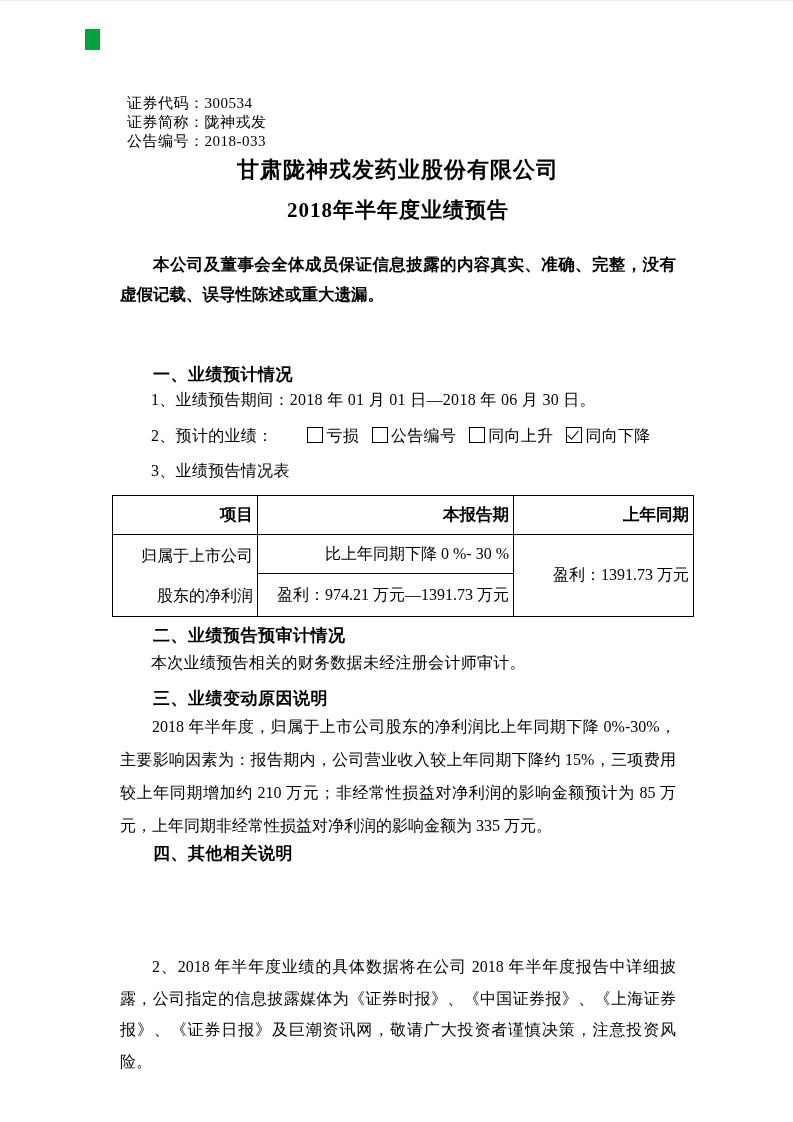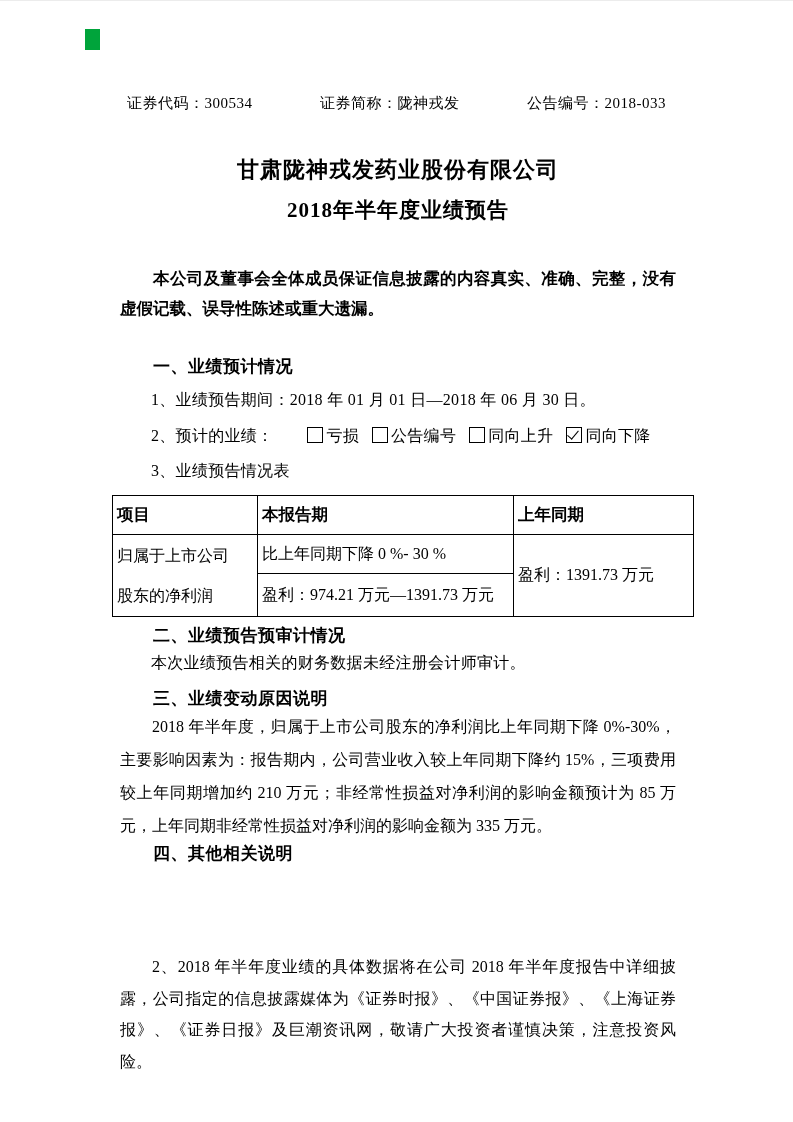--- a/index.html
+++ b/index.html
@@ -5,58 +5,58 @@
   html,body{margin:0;padding:0;background:#fff;}
   .page{
     position:relative;
     width:793px;height:1122px;
     background:#ffffff;
     border-top:1px solid #ececec;
     font-family:"Liberation Serif","DejaVu Serif",serif;
     color:#000;
     overflow:hidden;
   }
-  .abs{position:absolute;}
+  .abs{position:absolute;flex-direction:column;}
   
   .stamp{left:85px;top:28px;width:15px;height:21px;}
   
   .meta{left:127px;top:93px;width:539px;display:flex;justify-content:space-between;
         font-size:15px;letter-spacing:.5px;}
   
   .title1{left:120px;top:154px;width:556px;text-align:center;
           font-size:22px;font-weight:700;letter-spacing:1px;}
   .title2{left:120px;top:195px;width:556px;text-align:center;
           font-size:21px;font-weight:700;letter-spacing:1px;}
   
-  .decl{left:120px;top:263px;width:556px;font-size:16.5px;font-weight:700;
+  .decl{left:120px;top:249px;width:556px;font-size:16.5px;font-weight:700;
         line-height:30px;text-align:justify;text-indent:33px;margin:0;}
   
   .shead{left:153px;font-size:17px;font-weight:700;letter-spacing:.5px;}
   .sitem{left:151px;font-size:16px;letter-spacing:.3px;white-space:nowrap;}
-  .s1h{top:354px;} .i1{top:389px;} .i2{top:425px;} .i3{top:460px;}
+  .s1h{top:362px;} .i1{top:389px;} .i2{top:425px;} .i3{top:460px;}
   .s2h{top:623px;} .s2b{top:652px;}
   .s3h{top:686px;}
   .s3p{left:120px;top:709px;width:556px;font-size:16px;line-height:33px;
        text-align:justify;text-indent:32px;margin:0;}
   .s4h{top:841px;} .s4i1{top:870px;}
   .s4i2{left:120px;top:950px;width:556px;font-size:16px;line-height:31.5px;
         text-align:justify;text-indent:32px;margin:0;}
   
   .opt{margin-left:13px;white-space:nowrap;}
   .cb{display:inline-block;position:relative;width:14px;height:14px;
       border:1.5px solid #000;vertical-align:-2px;margin-right:3px;box-sizing:content-box;}
   .cb.checked::after{
       content:"";position:absolute;left:3px;top:0px;width:5px;height:10px;
       border-right:1.8px solid #000;border-bottom:1.8px solid #000;
       transform:rotate(40deg);}
   
   .tblwrap{left:112px;top:494px;}
   table{border-collapse:collapse;table-layout:fixed;width:581px;font-size:16px;}
   col.c1{width:145px;} col.c2{width:256px;} col.c3{width:180px;}
-  th,td{border:1.6px solid #000;text-align:left;vertical-align:middle;padding:0 4px;}
+  th,td{border:1.6px solid #000;text-align:right;vertical-align:middle;padding:0 4px;}
   th{font-size:16.5px;font-weight:700;height:38px;}
   td{height:38px;}
   td.tall{height:42px;}
   .cell-item div{line-height:40px;}
 </style>
 </head>
 <body>
 
 <div class="page">
 

